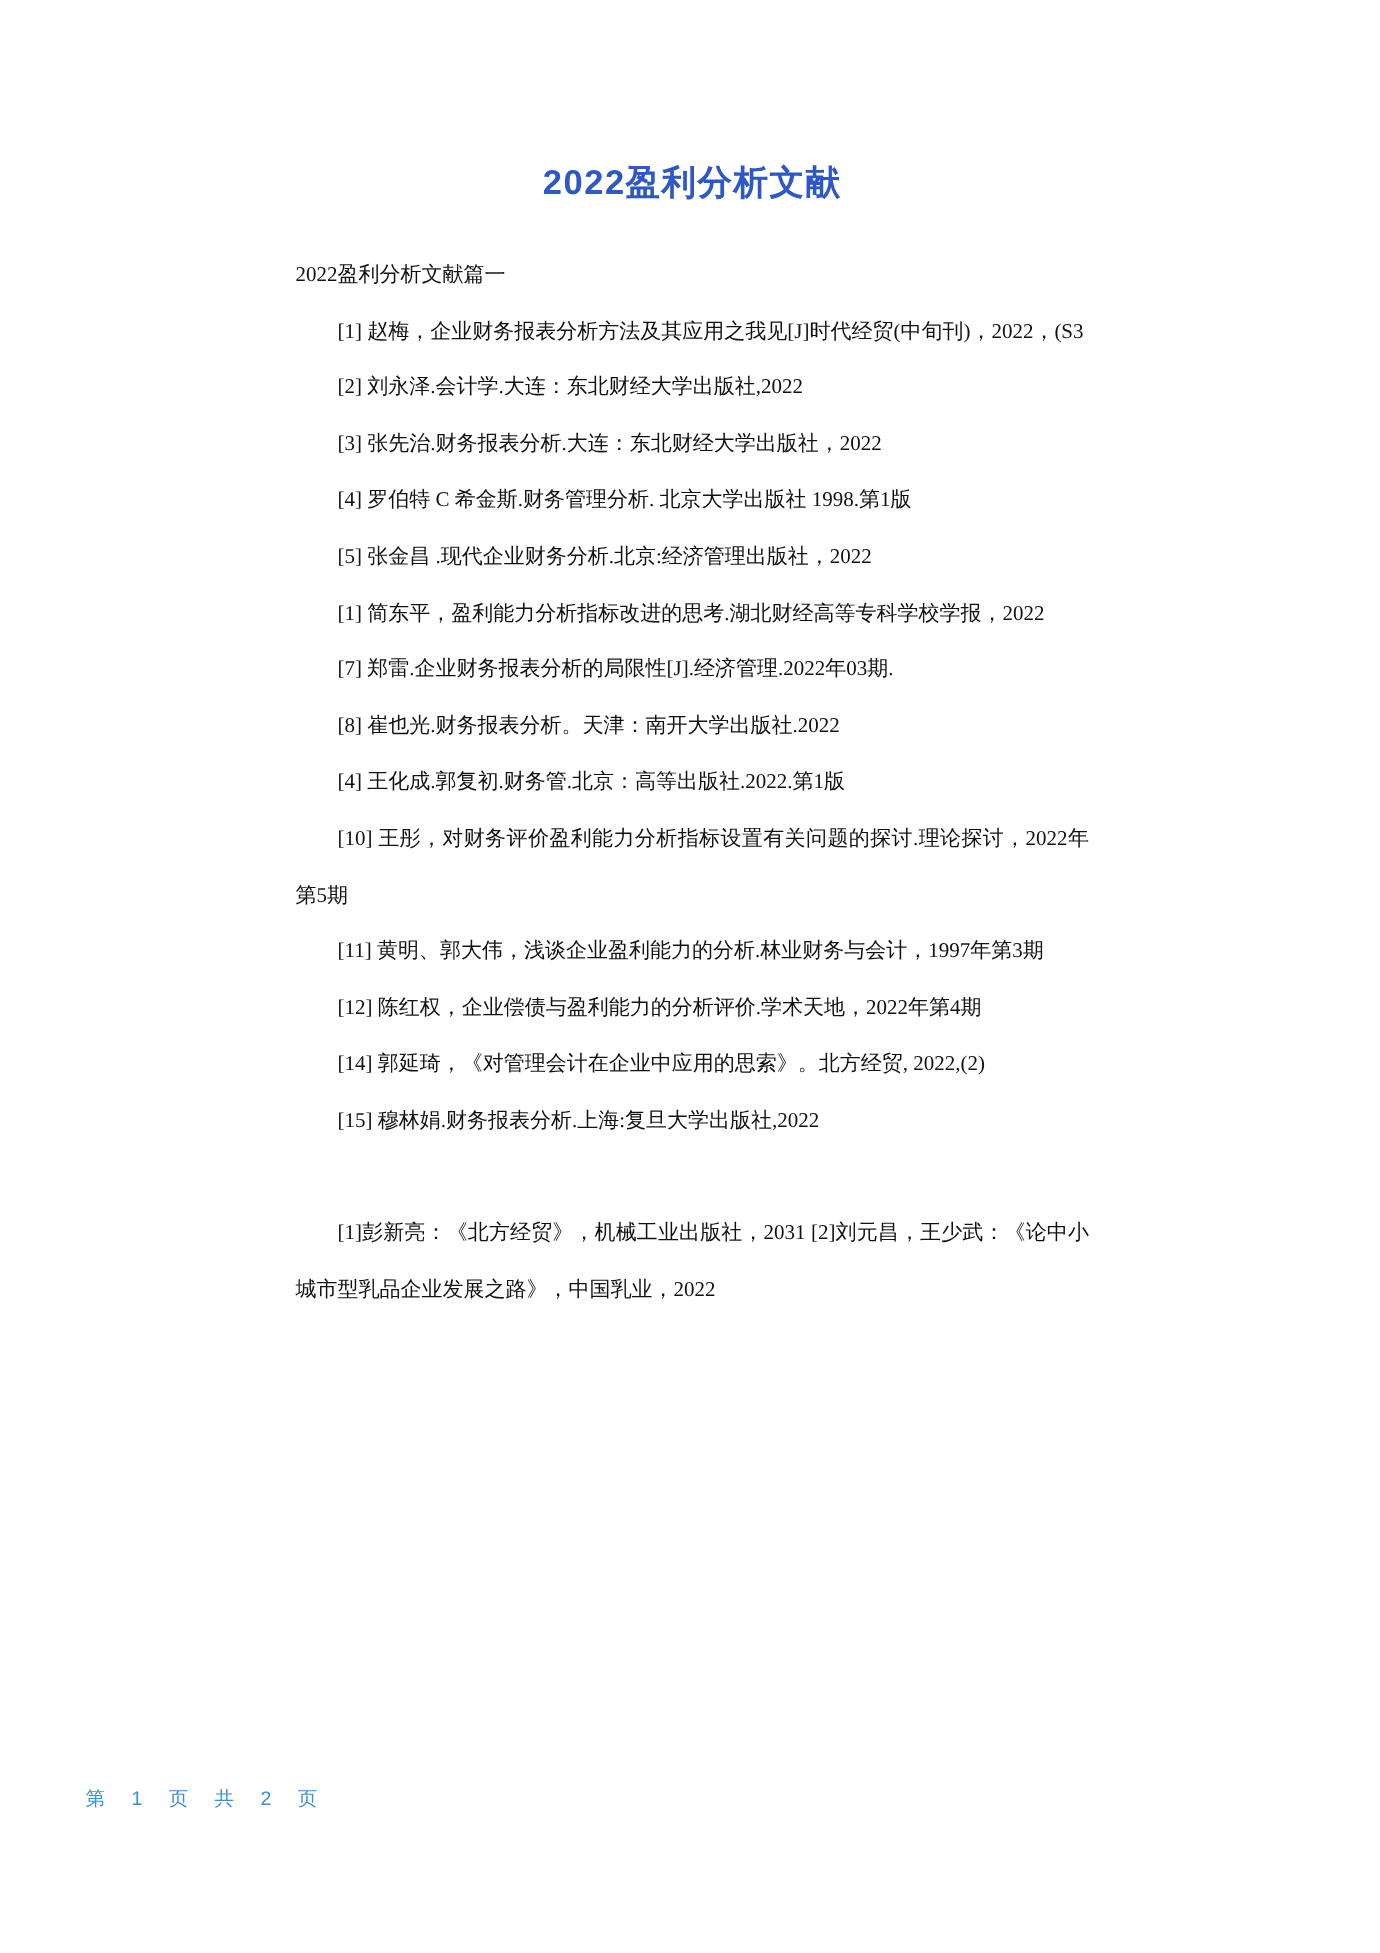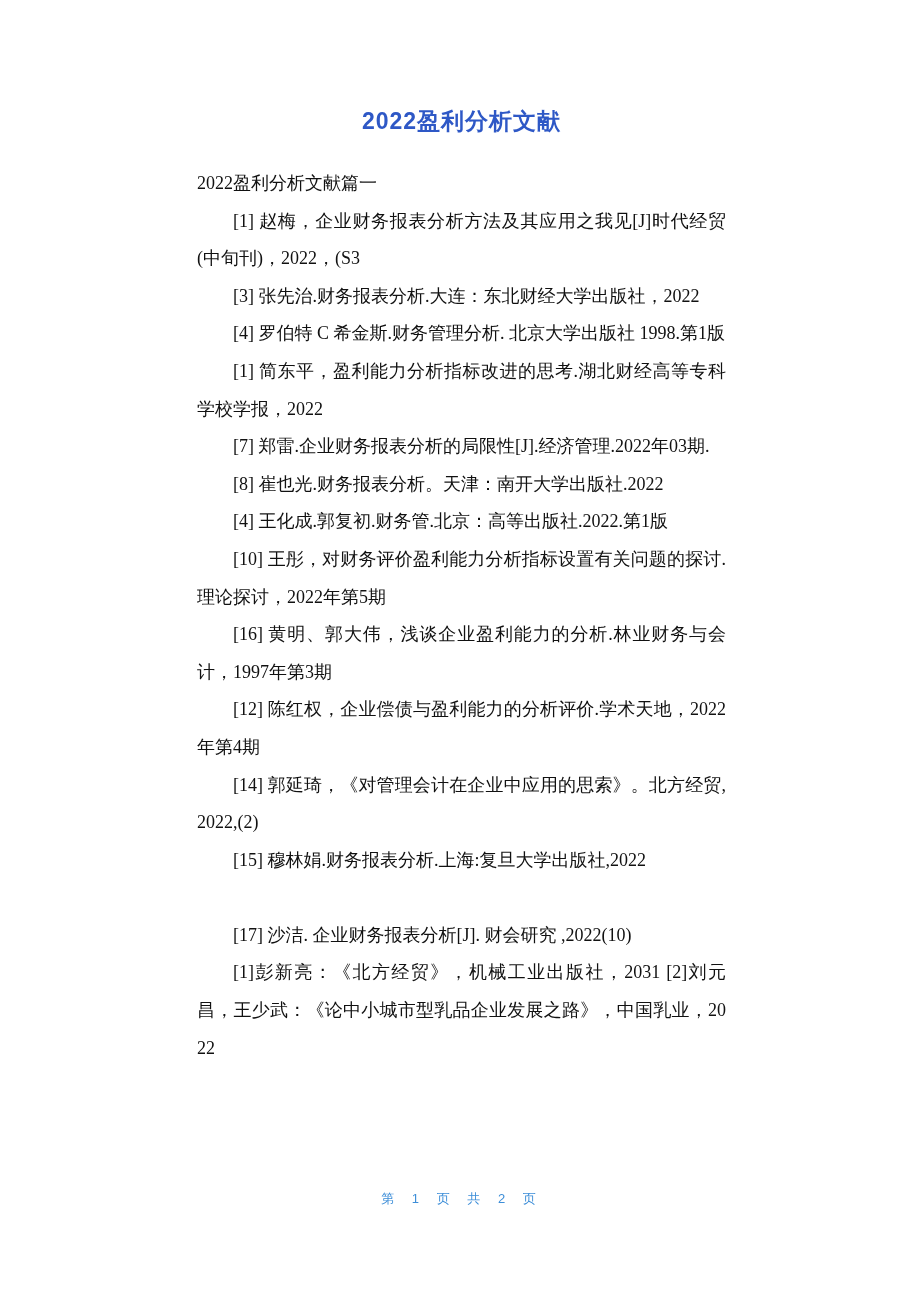--- a/index.html
+++ b/index.html
@@ -24,60 +24,61 @@
     margin: 0 0 28px 0;
     text-align: center;
     font-family: "Liberation Sans", "DejaVu Sans", sans-serif;
     font-weight: bold;
     font-size: 23px;
     letter-spacing: 1px;
     color: #2e58c6;
   }
   .para {
     margin: 0;
-    font-size: 18px;
+    font-size: 14px;
     line-height: 37.6px;
     text-align: justify;
     word-break: break-all;
   }
   .para.indent {
     text-indent: 2em;
   }
   .page-footer {
     position: absolute;
     left: 0;
     right: 0;
     bottom: 94px;
-    text-align: center;
+    text-align: left;
     font-family: "Liberation Sans", "DejaVu Sans", sans-serif;
     font-size: 13px;
     letter-spacing: 3px;
     word-spacing: 8px;
     color: #3d8ed8;
   }
 </style>
 </head>
 <body>
 
 <div class="page">
   <div class="content">
     <h1 class="doc-title">2022盈利分析文献</h1>
     <div>
         <p class="para">2022盈利分析文献篇一</p>
         <p class="para indent">[1] 赵梅，企业财务报表分析方法及其应用之我见[J]时代经贸(中旬刊)，2022，(S3</p>
+        <p class="para indent">[2] 刘永泽.会计学.大连：东北财经大学出版社,2022</p>
         <p class="para indent">[3] 张先治.财务报表分析.大连：东北财经大学出版社，2022</p>
         <p class="para indent">[4] 罗伯特 C 希金斯.财务管理分析. 北京大学出版社 1998.第1版</p>
+        <p class="para indent">[5] 张金昌 .现代企业财务分析.北京:经济管理出版社，2022</p>
         <p class="para indent">[1] 简东平，盈利能力分析指标改进的思考.湖北财经高等专科学校学报，2022</p>
         <p class="para indent">[7] 郑雷.企业财务报表分析的局限性[J].经济管理.2022年03期.</p>
         <p class="para indent">[8] 崔也光.财务报表分析。天津：南开大学出版社.2022</p>
         <p class="para indent">[4] 王化成.郭复初.财务管.北京：高等出版社.2022.第1版</p>
         <p class="para indent">[10] 王彤，对财务评价盈利能力分析指标设置有关问题的探讨.理论探讨，2022年第5期</p>
-        <p class="para indent">[16] 黄明、郭大伟，浅谈企业盈利能力的分析.林业财务与会计，1997年第3期</p>
+        <p class="para indent">[11] 黄明、郭大伟，浅谈企业盈利能力的分析.林业财务与会计，1997年第3期</p>
         <p class="para indent">[12] 陈红权，企业偿债与盈利能力的分析评价.学术天地，2022年第4期</p>
         <p class="para indent">[14] 郭延琦，《对管理会计在企业中应用的思索》。北方经贸, 2022,(2)</p>
         <p class="para indent">[15] 穆林娟.财务报表分析.上海:复旦大学出版社,2022</p>
         <p class="para">&nbsp;</p>
-        <p class="para indent">[17] 沙洁. 企业财务报表分析[J]. 财会研究 ,2022(10)</p>
         <p class="para indent">[1]彭新亮：《北方经贸》，机械工业出版社，2031 [2]刘元昌，王少武：《论中小城市型乳品企业发展之路》，中国乳业，2022</p>
       </div>
   </div>
   <div class="page-footer">第 1 页 共 2 页</div>
 </div>
 
 </body></html>

